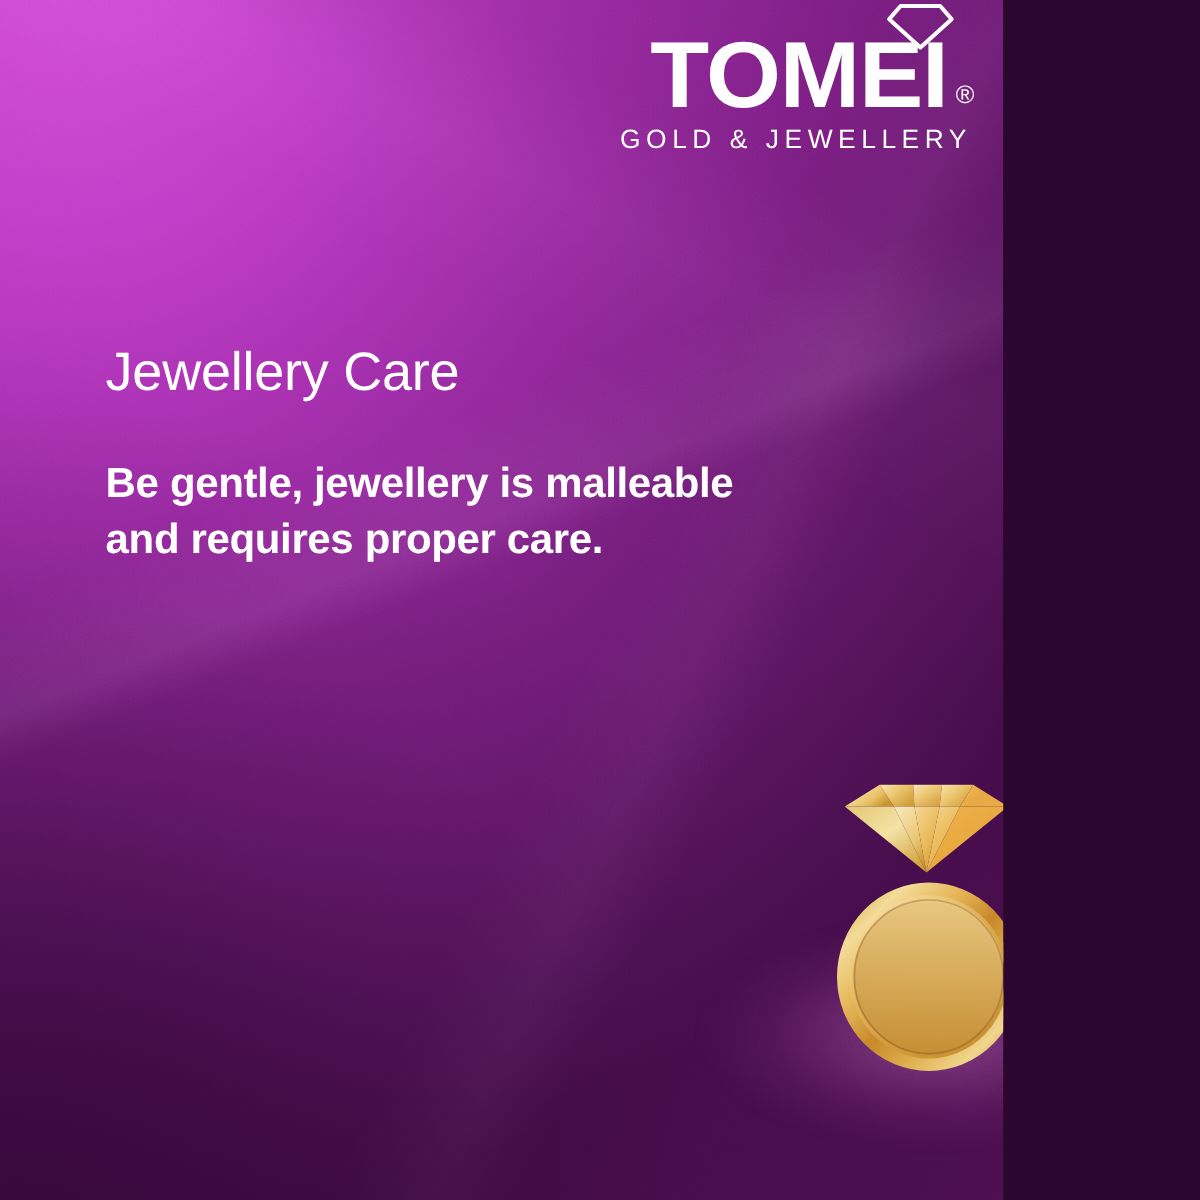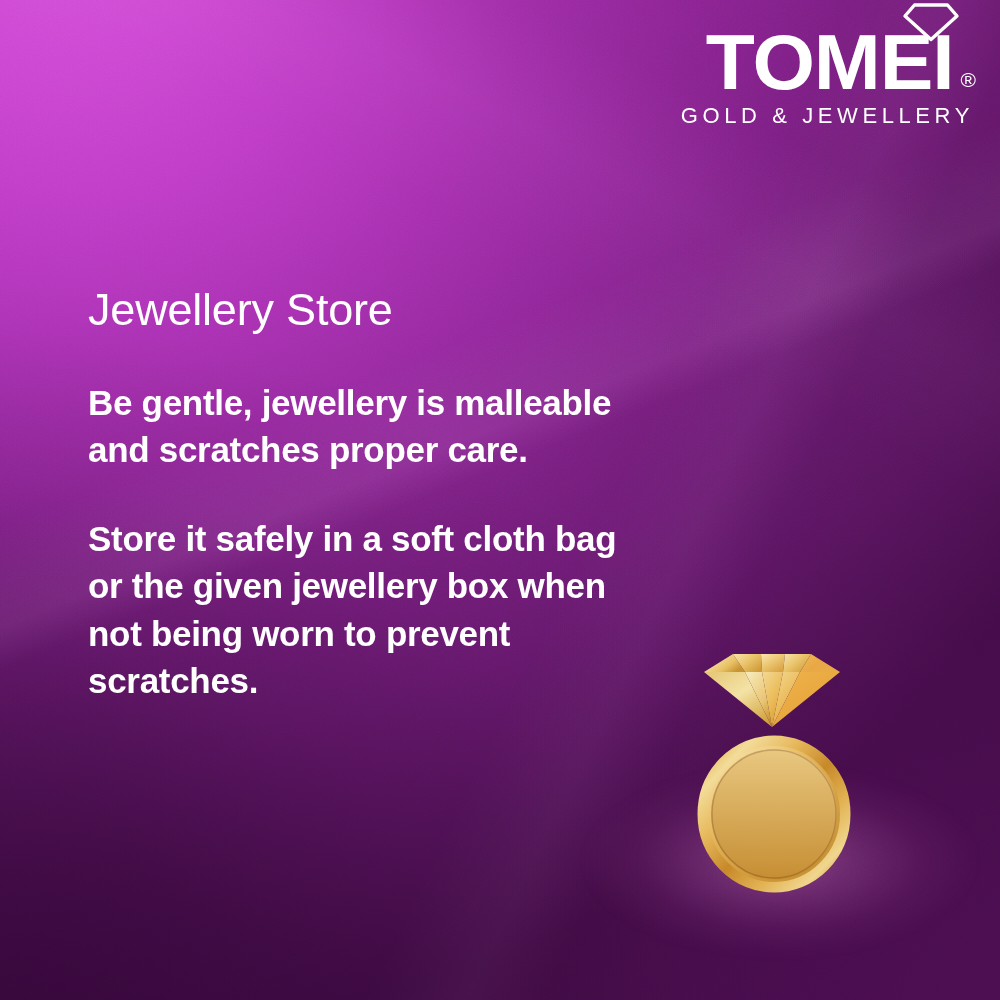--- a/index.html
+++ b/index.html
@@ -6,21 +6,21 @@
   * { margin:0; padding:0; box-sizing:border-box; }
   html, body {
     width:1000px; height:1000px;
     background:#2b0730;
     font-family:"Liberation Sans", sans-serif;
     overflow:hidden;
   }
 
   #poster {
     position:relative;
-    width:1000px; height:1000px;
+    width:836px; height:1000px;
     overflow:hidden;
     isolation:isolate;
   }
 
   
   .bg-base {
     position:absolute; inset:0;
     background:
       radial-gradient(120% 115% at 8% -12%,
         #e05fe6 0%,
@@ -221,23 +221,22 @@
 
     <div class="logo-row">
       <span class="logo-wordmark">TOMEI</span>
       <span class="logo-reg">®</span>
     </div>
 
     <div class="logo-tagline">GOLD &amp; JEWELLERY</div>
   </div>
 
   <div id="copy">
-    <h1 class="headline">Jewellery Store</h1>
-    <p class="para">Be gentle, jewellery is malleable and scratches proper care.</p>
-    <p class="para">Store it safely in a soft cloth bag or the given jewellery box when not being worn to prevent scratches.</p>
+    <h1 class="headline">Jewellery Care</h1>
+    <p class="para">Be gentle, jewellery is malleable and requires proper care.</p>
   </div>
 
   <div id="ring-art">
     <svg viewBox="0 0 190 280" aria-hidden="true">
       <defs>
 
         <linearGradient id="gemCrownL" x1="0" y1="0" x2="1" y2="0.6">
           <stop offset="0%" stop-color="#c8962f"></stop>
           <stop offset="35%" stop-color="#f3dc9b"></stop>
           <stop offset="72%" stop-color="#e8c063"></stop>

